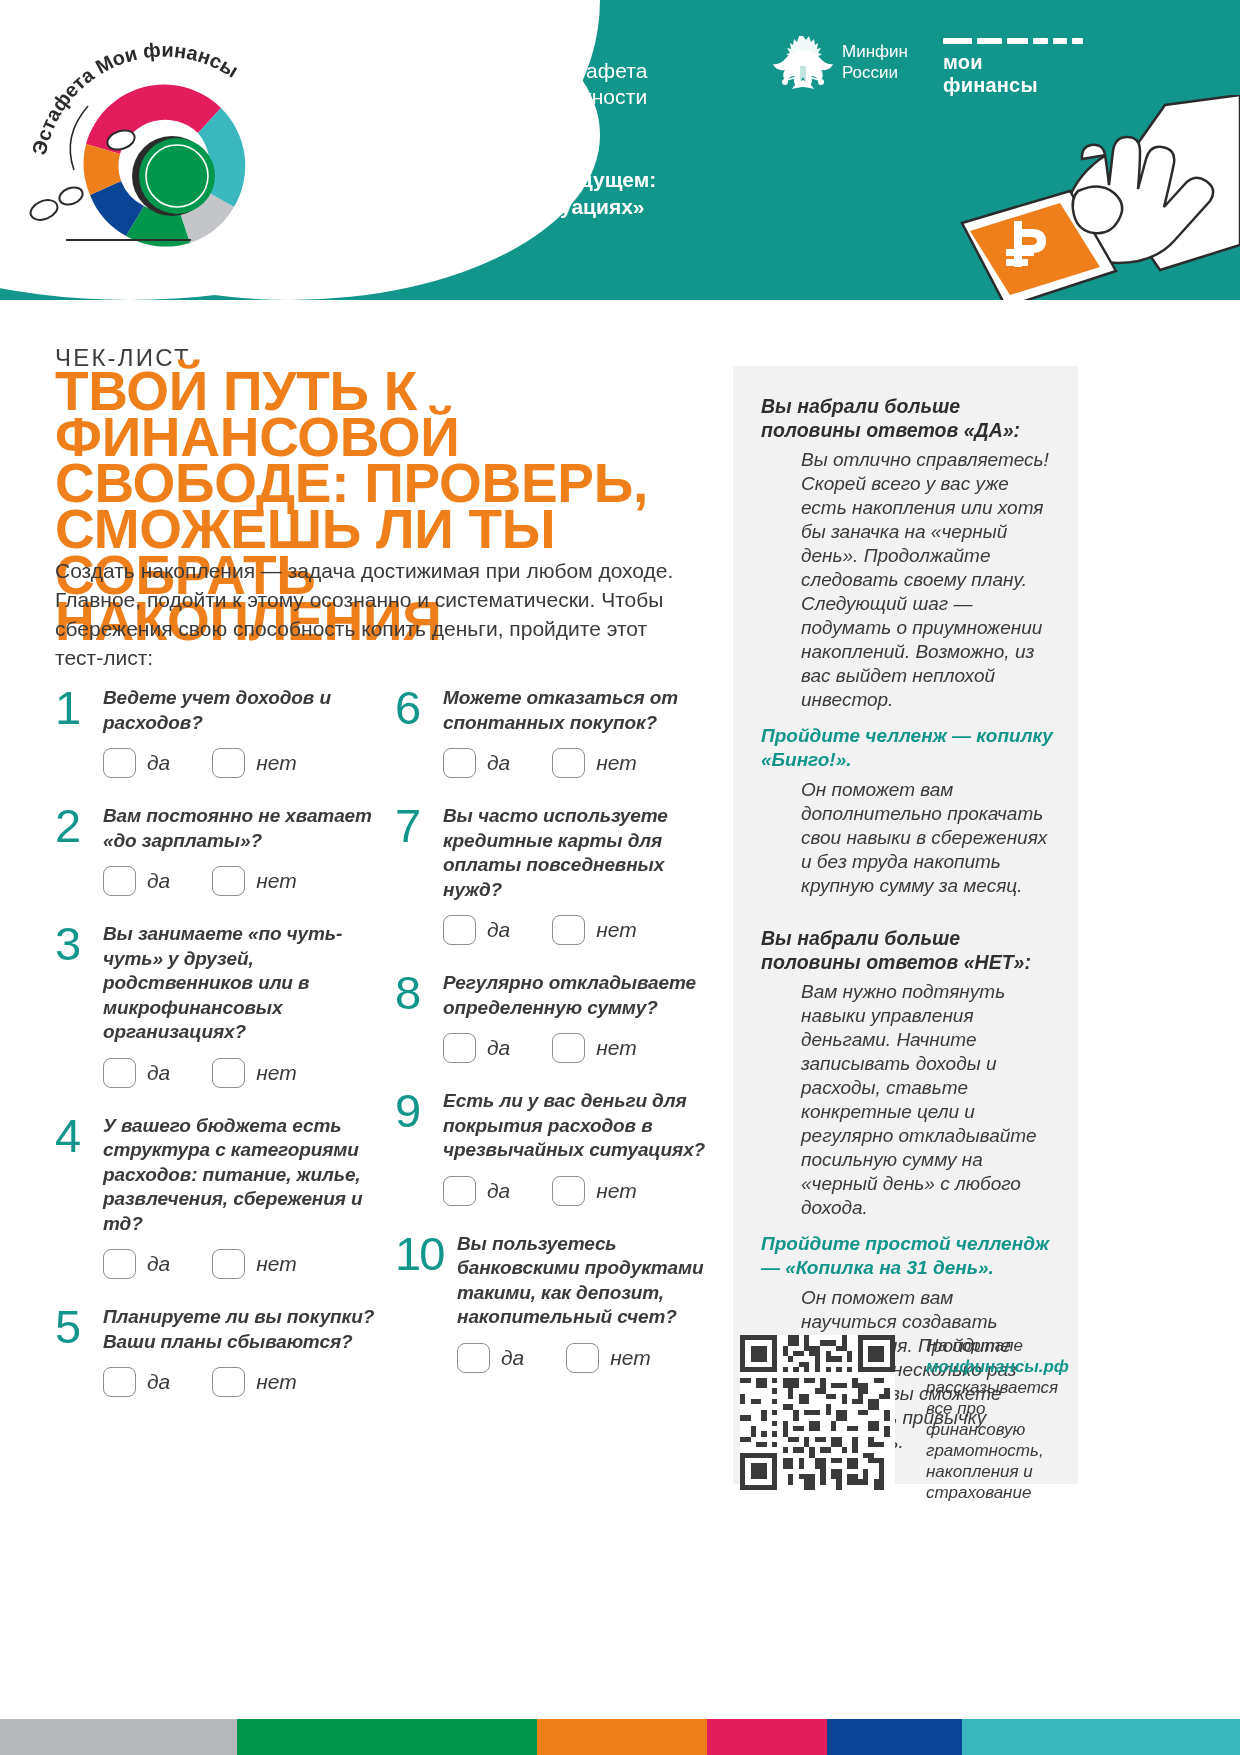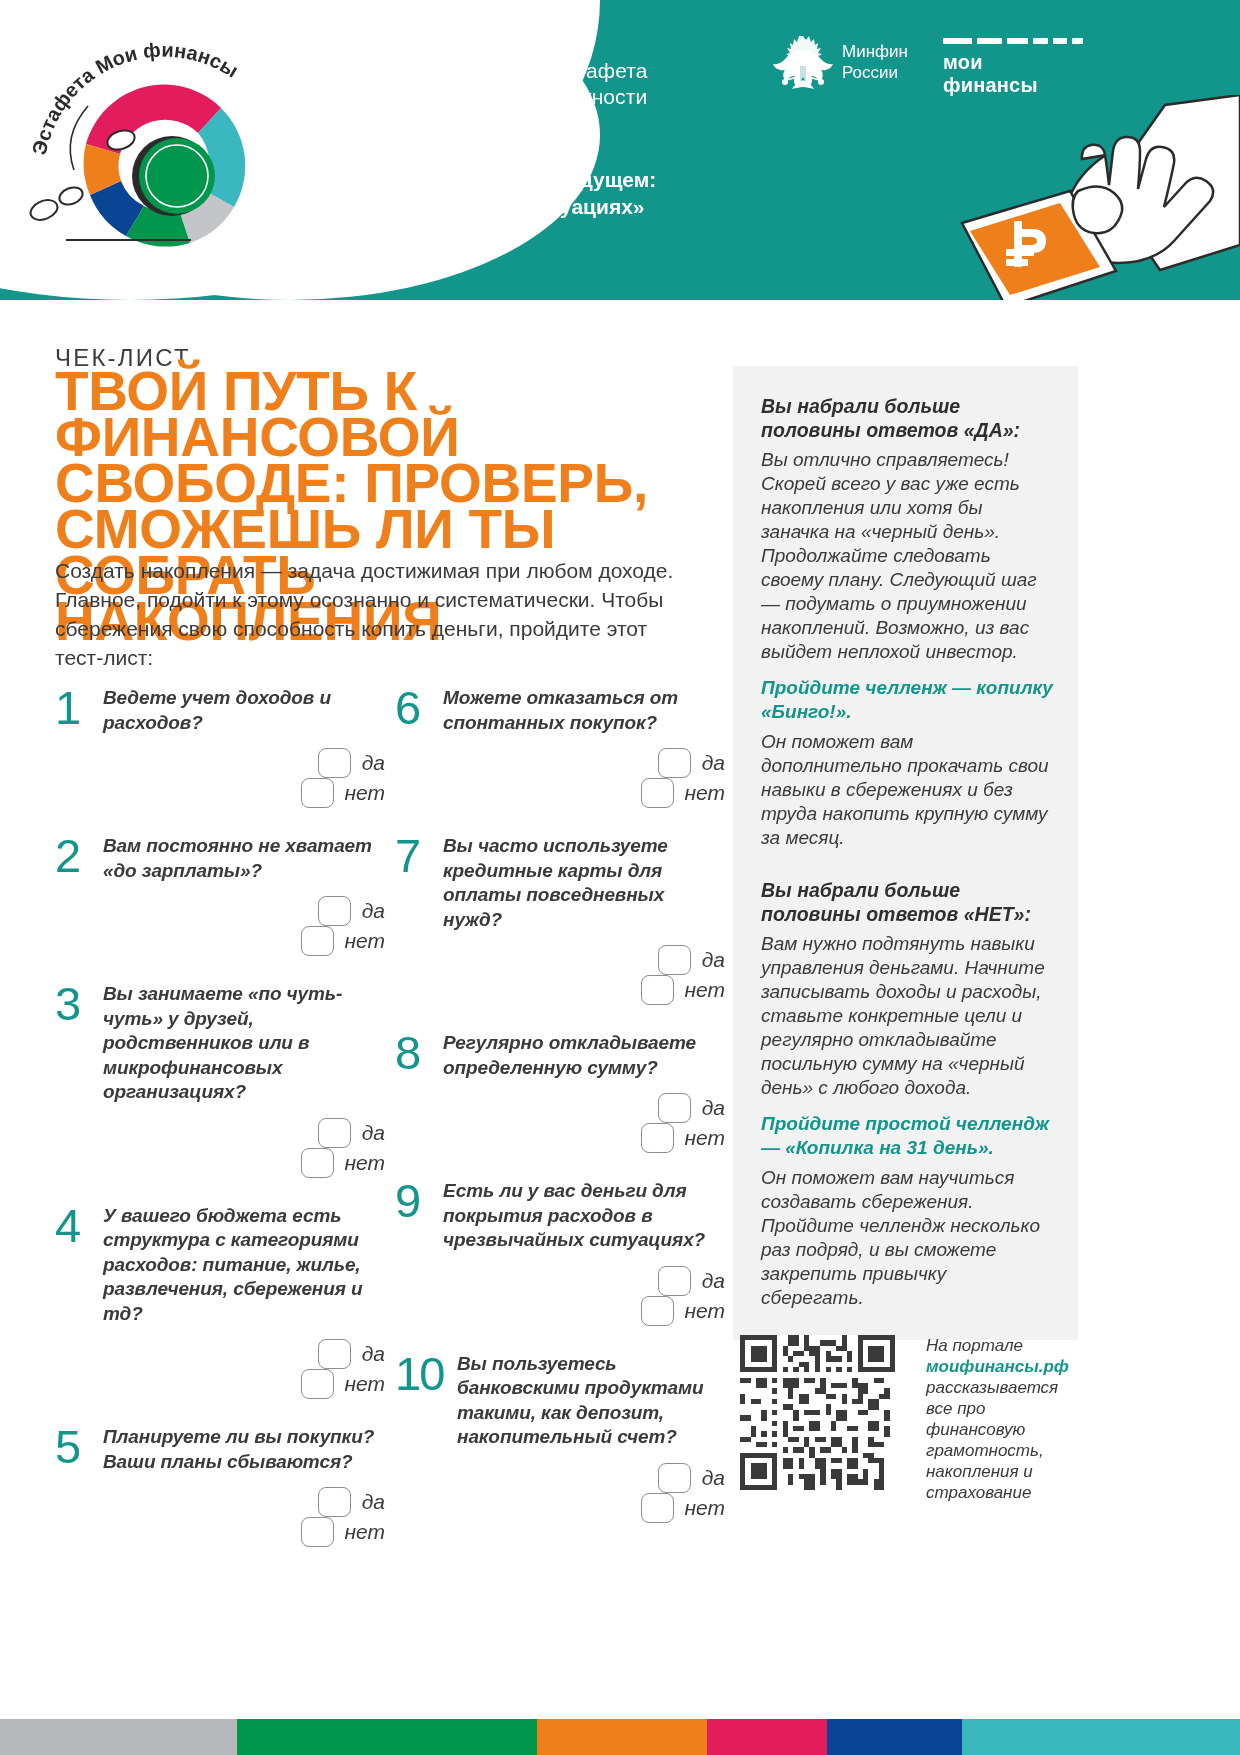--- a/index.html
+++ b/index.html
@@ -84,21 +84,21 @@
   .qnum {
     color: #12958a; font-size: 47px; line-height: 44px; font-weight: 300;
     width: 48px; flex: 0 0 48px; font-family: "Liberation Sans", sans-serif;
   }
   .qnum.wide { width: 62px; flex: 0 0 62px; letter-spacing: -2px; }
   .qbody { flex: 1; }
   .qtext {
     font-size: 19px; line-height: 24.5px; font-weight: bold; font-style: italic;
     color: #3a3a3a; letter-spacing: -.1px;
   }
-  .opts { display: flex; align-items: flex-end; margin-top: 13px; flex-direction: column; }
+  .opts { display: flex; align-items: flex-start; margin-top: 13px; }
   .opt { display: flex; align-items: center; }
   .opt + .opt { margin-left: 42px; }
   .cbox {
     width: 33px; height: 30px; border: 1.6px solid #8d8d8d; border-radius: 8px;
     background: #fff;
   }
   .olabel {
     margin-left: 11px; font-size: 21px; font-style: italic; color: #3a3a3a;
     font-weight: 400;
   }
@@ -108,20 +108,21 @@
     position: absolute; left: 733px; top: 366px; width: 345px;
     background: #f2f2f2; padding: 28px 24px 30px 28px;
   }
   .side-h {
     font-size: 19.5px; line-height: 24px; font-weight: bold; font-style: italic;
     color: #2f2f2f;
   }
   .side-p {
     margin-top: 6px; font-size: 19px; line-height: 24px; font-style: italic;
     color: #3a3a3a;
+    margin-left: 40px;
   }
   .side-link {
     margin-top: 12px; font-size: 19px; line-height: 24px; font-weight: bold;
     font-style: italic; color: #12958a;
   }
   .side-gap { height: 28px; }
 
   
   .qr-block { position: absolute; left: 740px; top: 1335px; display: flex; gap: 31px; }
   .qr { width: 155px; height: 155px; }

